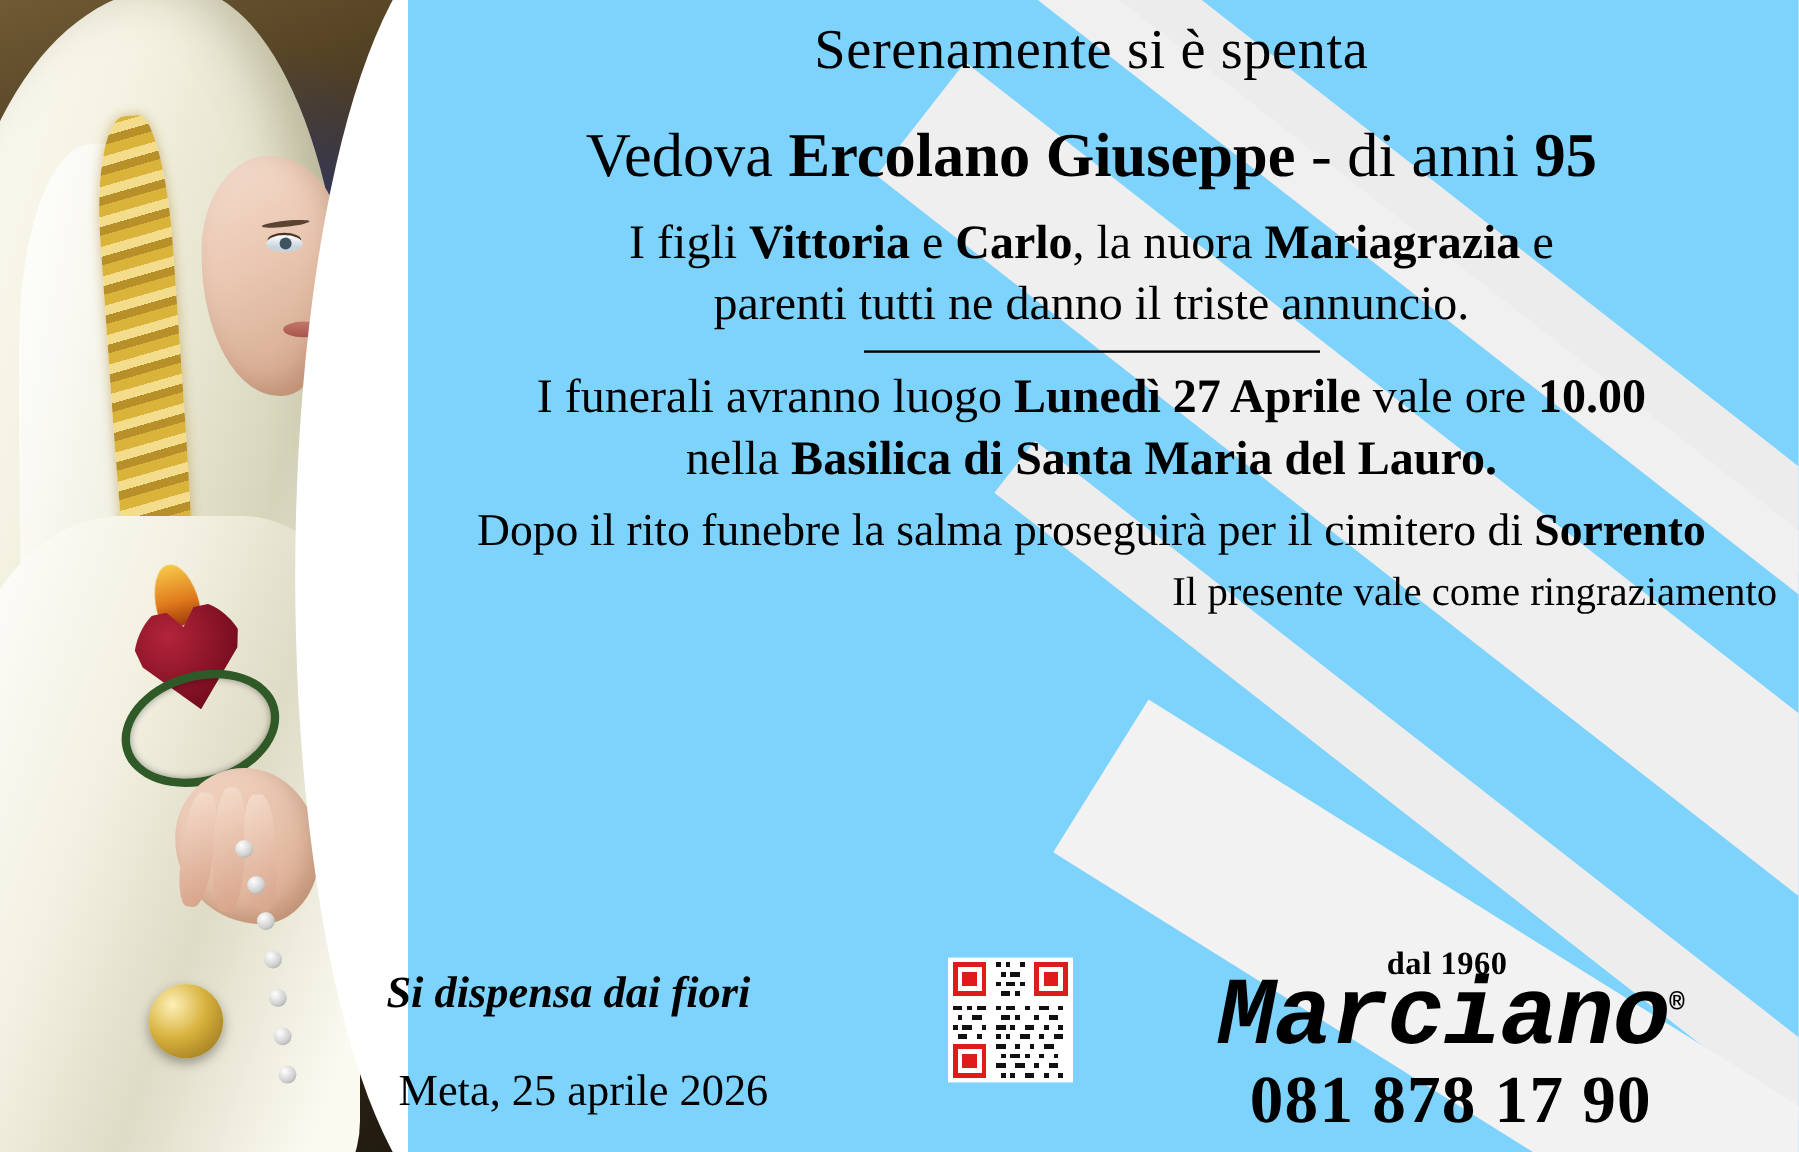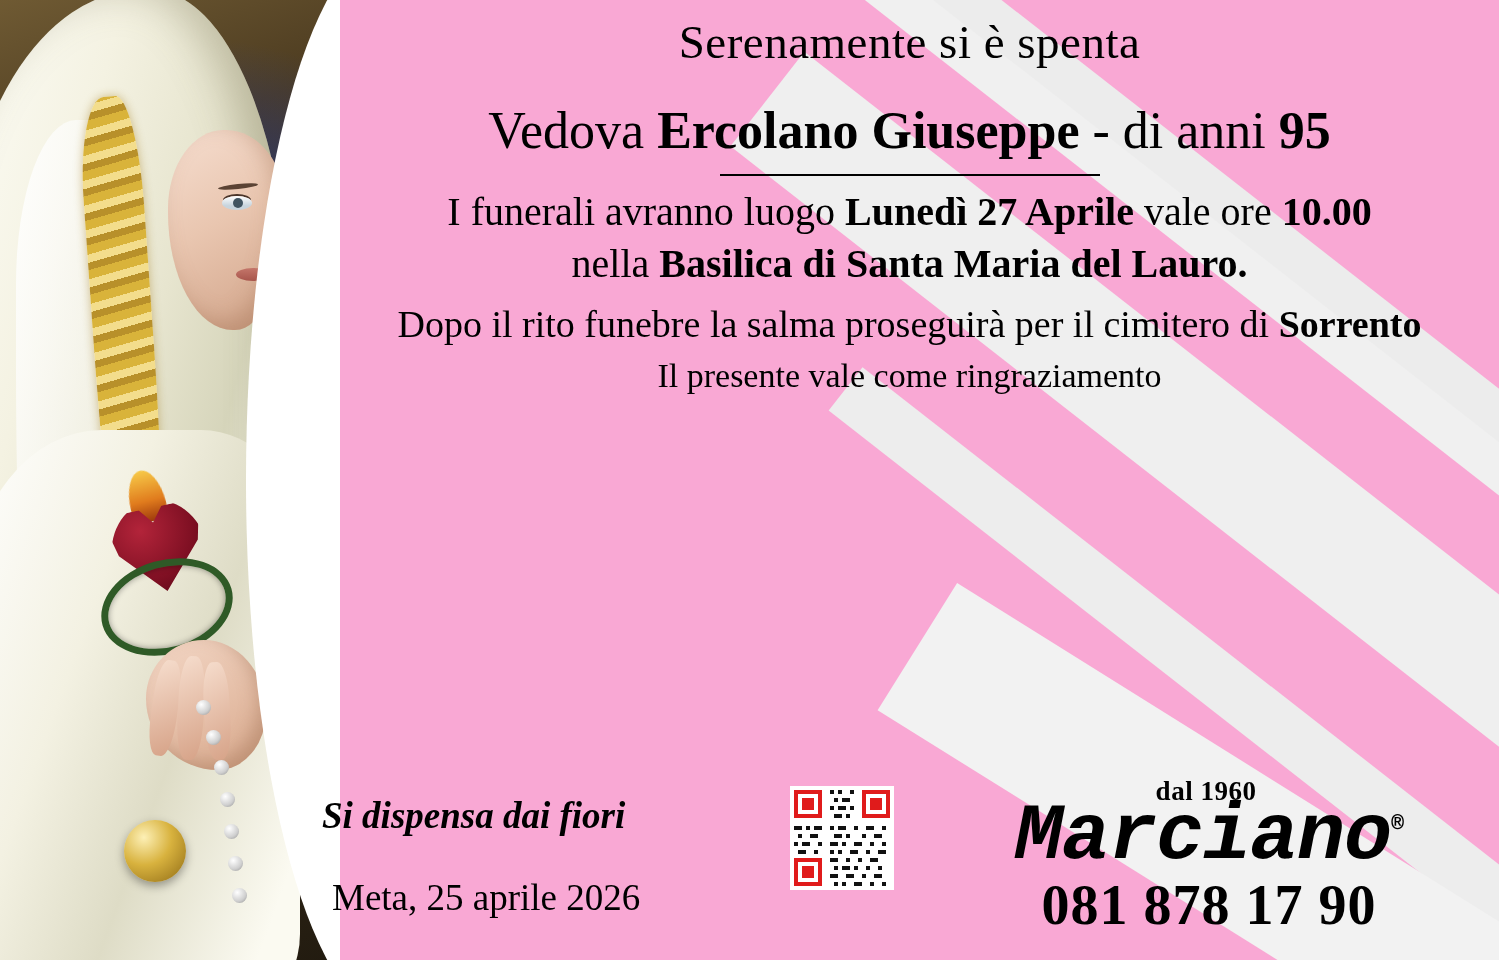--- a/index.html
+++ b/index.html
@@ -7,21 +7,21 @@
     padding: 0;
     background: #ffffff;
   }
   body {
     font-family: "Liberation Serif", serif;
   }
   .poster {
     position: relative;
     width: 1499px;
     height: 960px;
-    background: #f9a8d4;
+    background: #7dd3fc;
     overflow: hidden;
   }
 
   
   .swoosh-layer {
     position: absolute;
     inset: 0;
     overflow: hidden;
     pointer-events: none;
   }
@@ -318,27 +318,29 @@
   .funeral b { font-weight: 700; }
   .after {
     font-size: 38px;
     line-height: 1.3;
     margin-top: 10px;
   }
   .after b { font-weight: 700; }
   .thanks {
     font-size: 34px;
     margin-top: 8px;
+    text-align: right;
+    padding-right: 18px;
   }
 
   
   .bottom {
     position: absolute;
     left: 0;
-    bottom: 12px;
+    bottom: 0;
     width: 1499px;
     height: 190px;
   }
   .fiori {
     position: absolute;
     left: 322px;
     top: 36px;
     font-size: 37px;
     font-style: italic;
     font-weight: 700;
@@ -445,20 +447,24 @@
     <div class="rosary-bead" style="left:232px;top:888px;"></div>
     <div class="gold-ball"></div>
     <div class="photo-curve"></div>
   </div>
 
   <div class="content">
     <div class="line-serenamente">Serenamente si è spenta</div>
 
     <div class="vedova"><span>Vedova </span><b>Ercolano Giuseppe</b><span> - di anni </span><b>95</b></div>
 
+    <div class="family">
+      <span>I figli </span><b>Vittoria</b><span> e </span><b>Carlo</b><span>, la nuora </span><b>Mariagrazia</b><span> e</span>
+      <div>parenti tutti ne danno il triste annuncio.</div>
+    </div>
 
     <div class="divider"></div>
 
     <div class="funeral">
       <span>I funerali avranno luogo </span><b>Lunedì 27 Aprile</b><span> vale ore </span><b>10.00</b>
       <div><span>nella </span><b>Basilica di Santa Maria del Lauro.</b></div>
     </div>
 
     <div class="after"><span>Dopo il rito funebre la salma proseguirà per il cimitero di </span><b>Sorrento</b></div>
 

